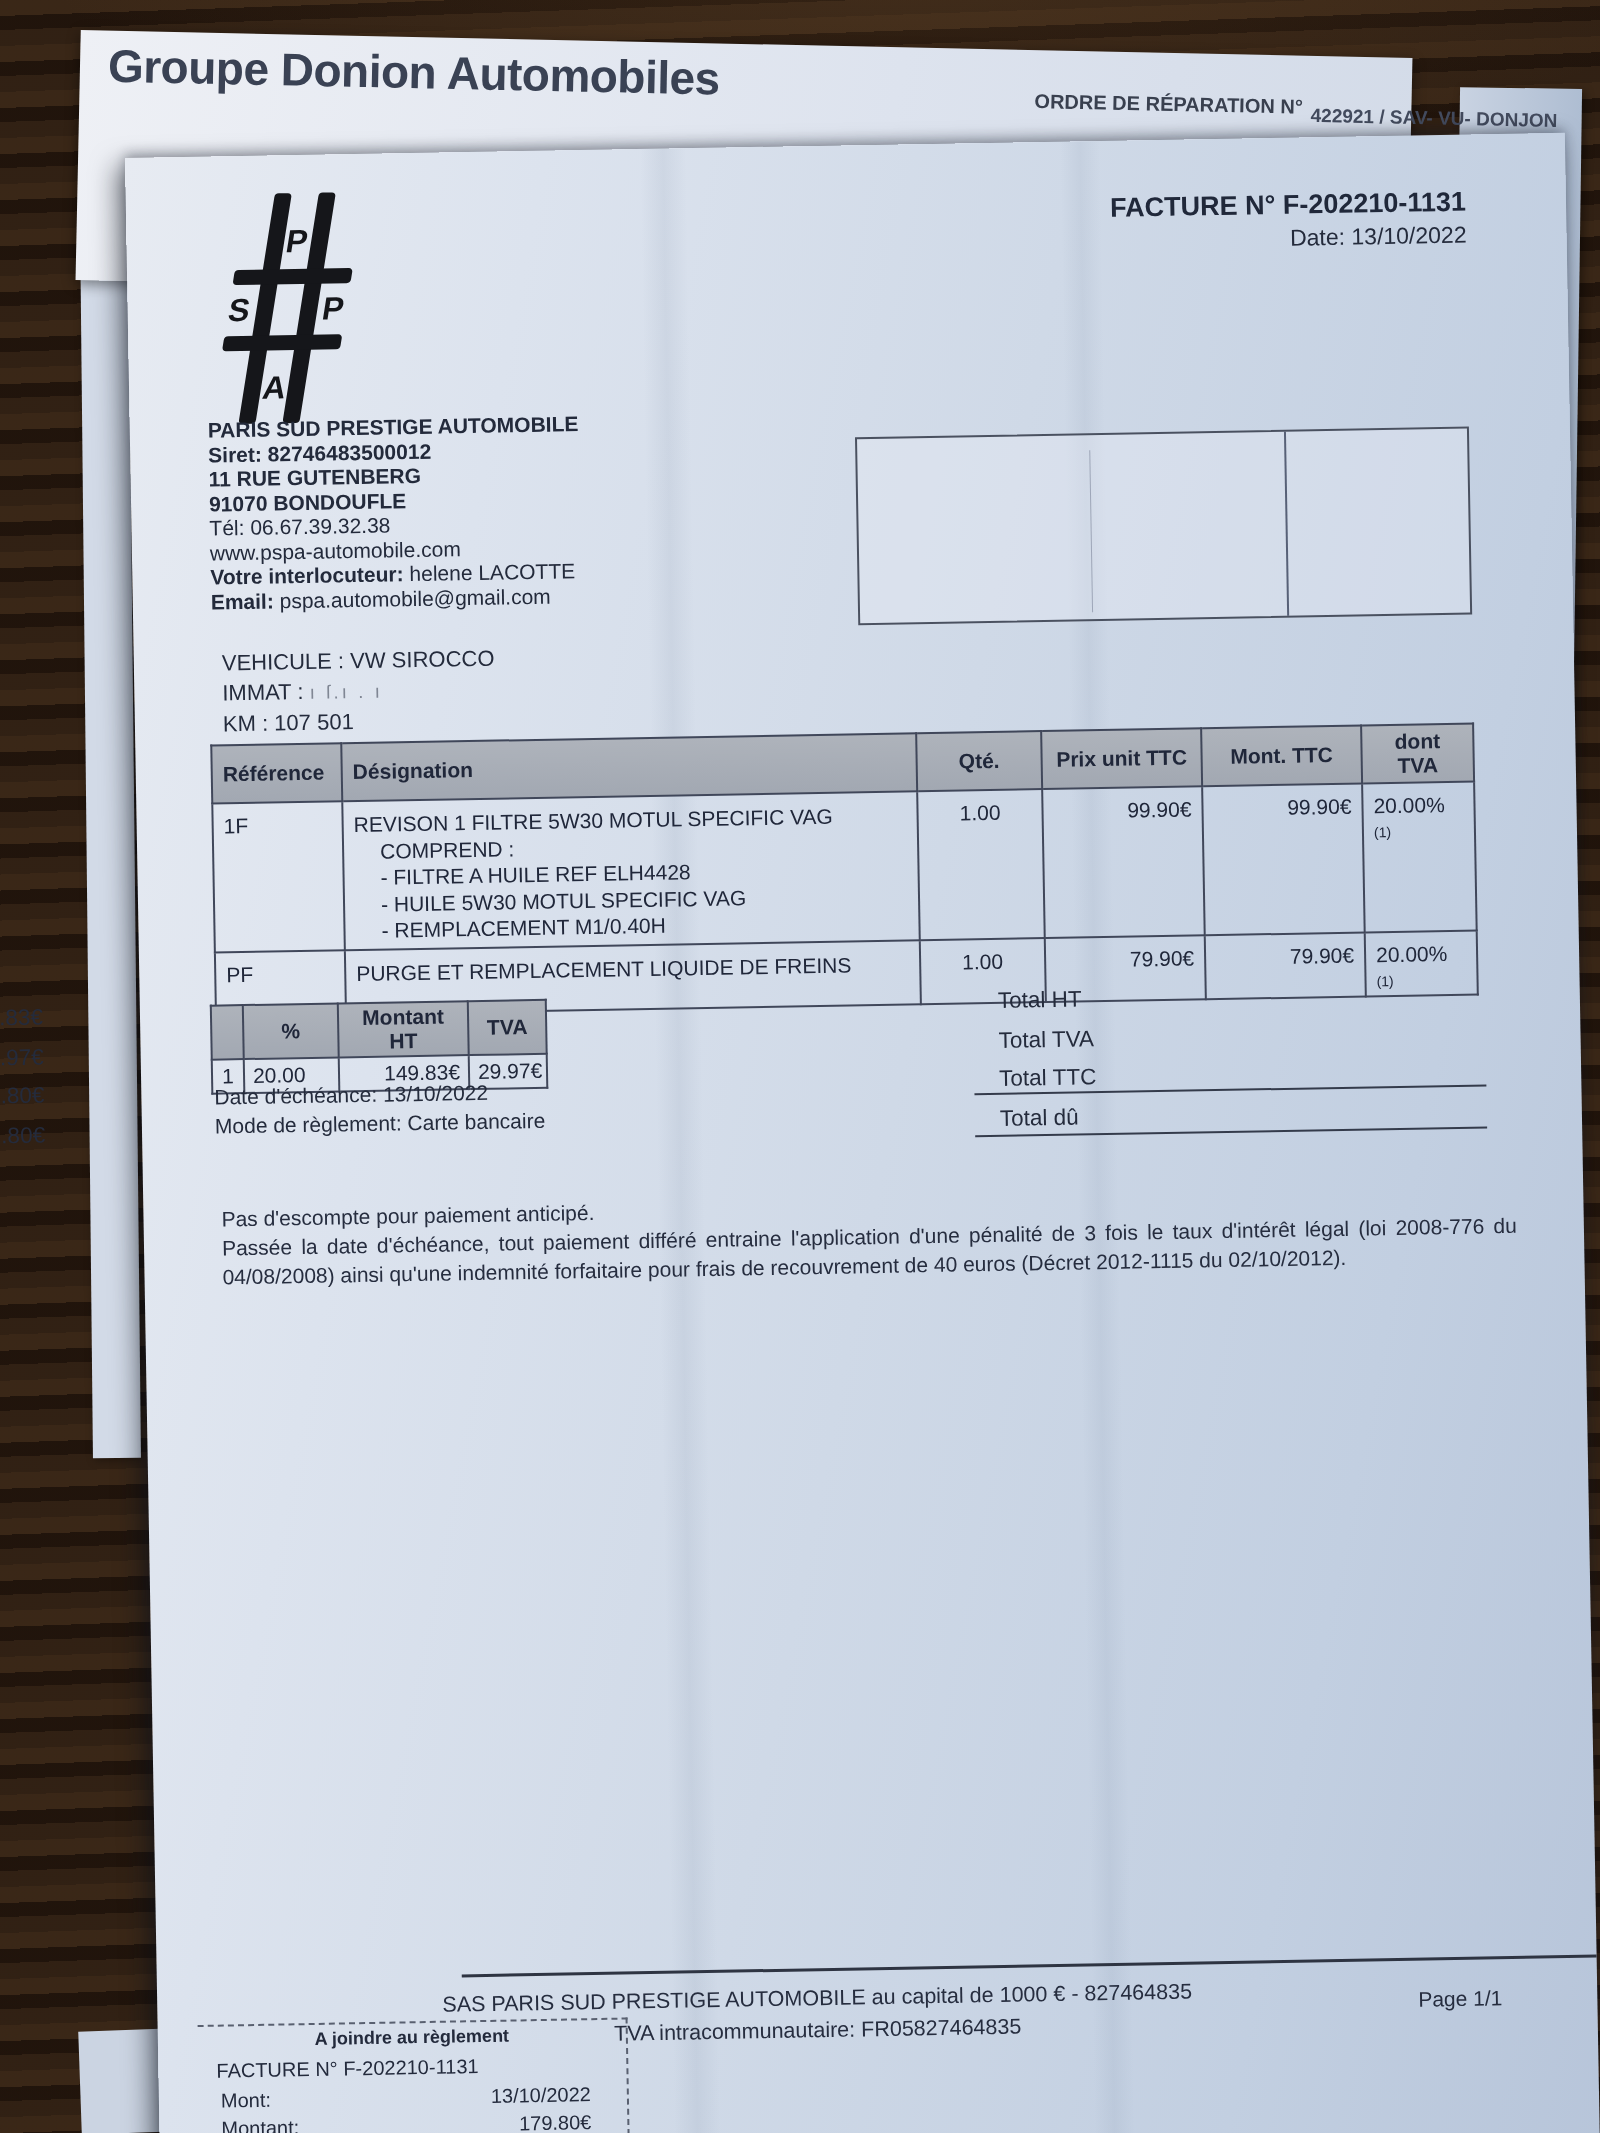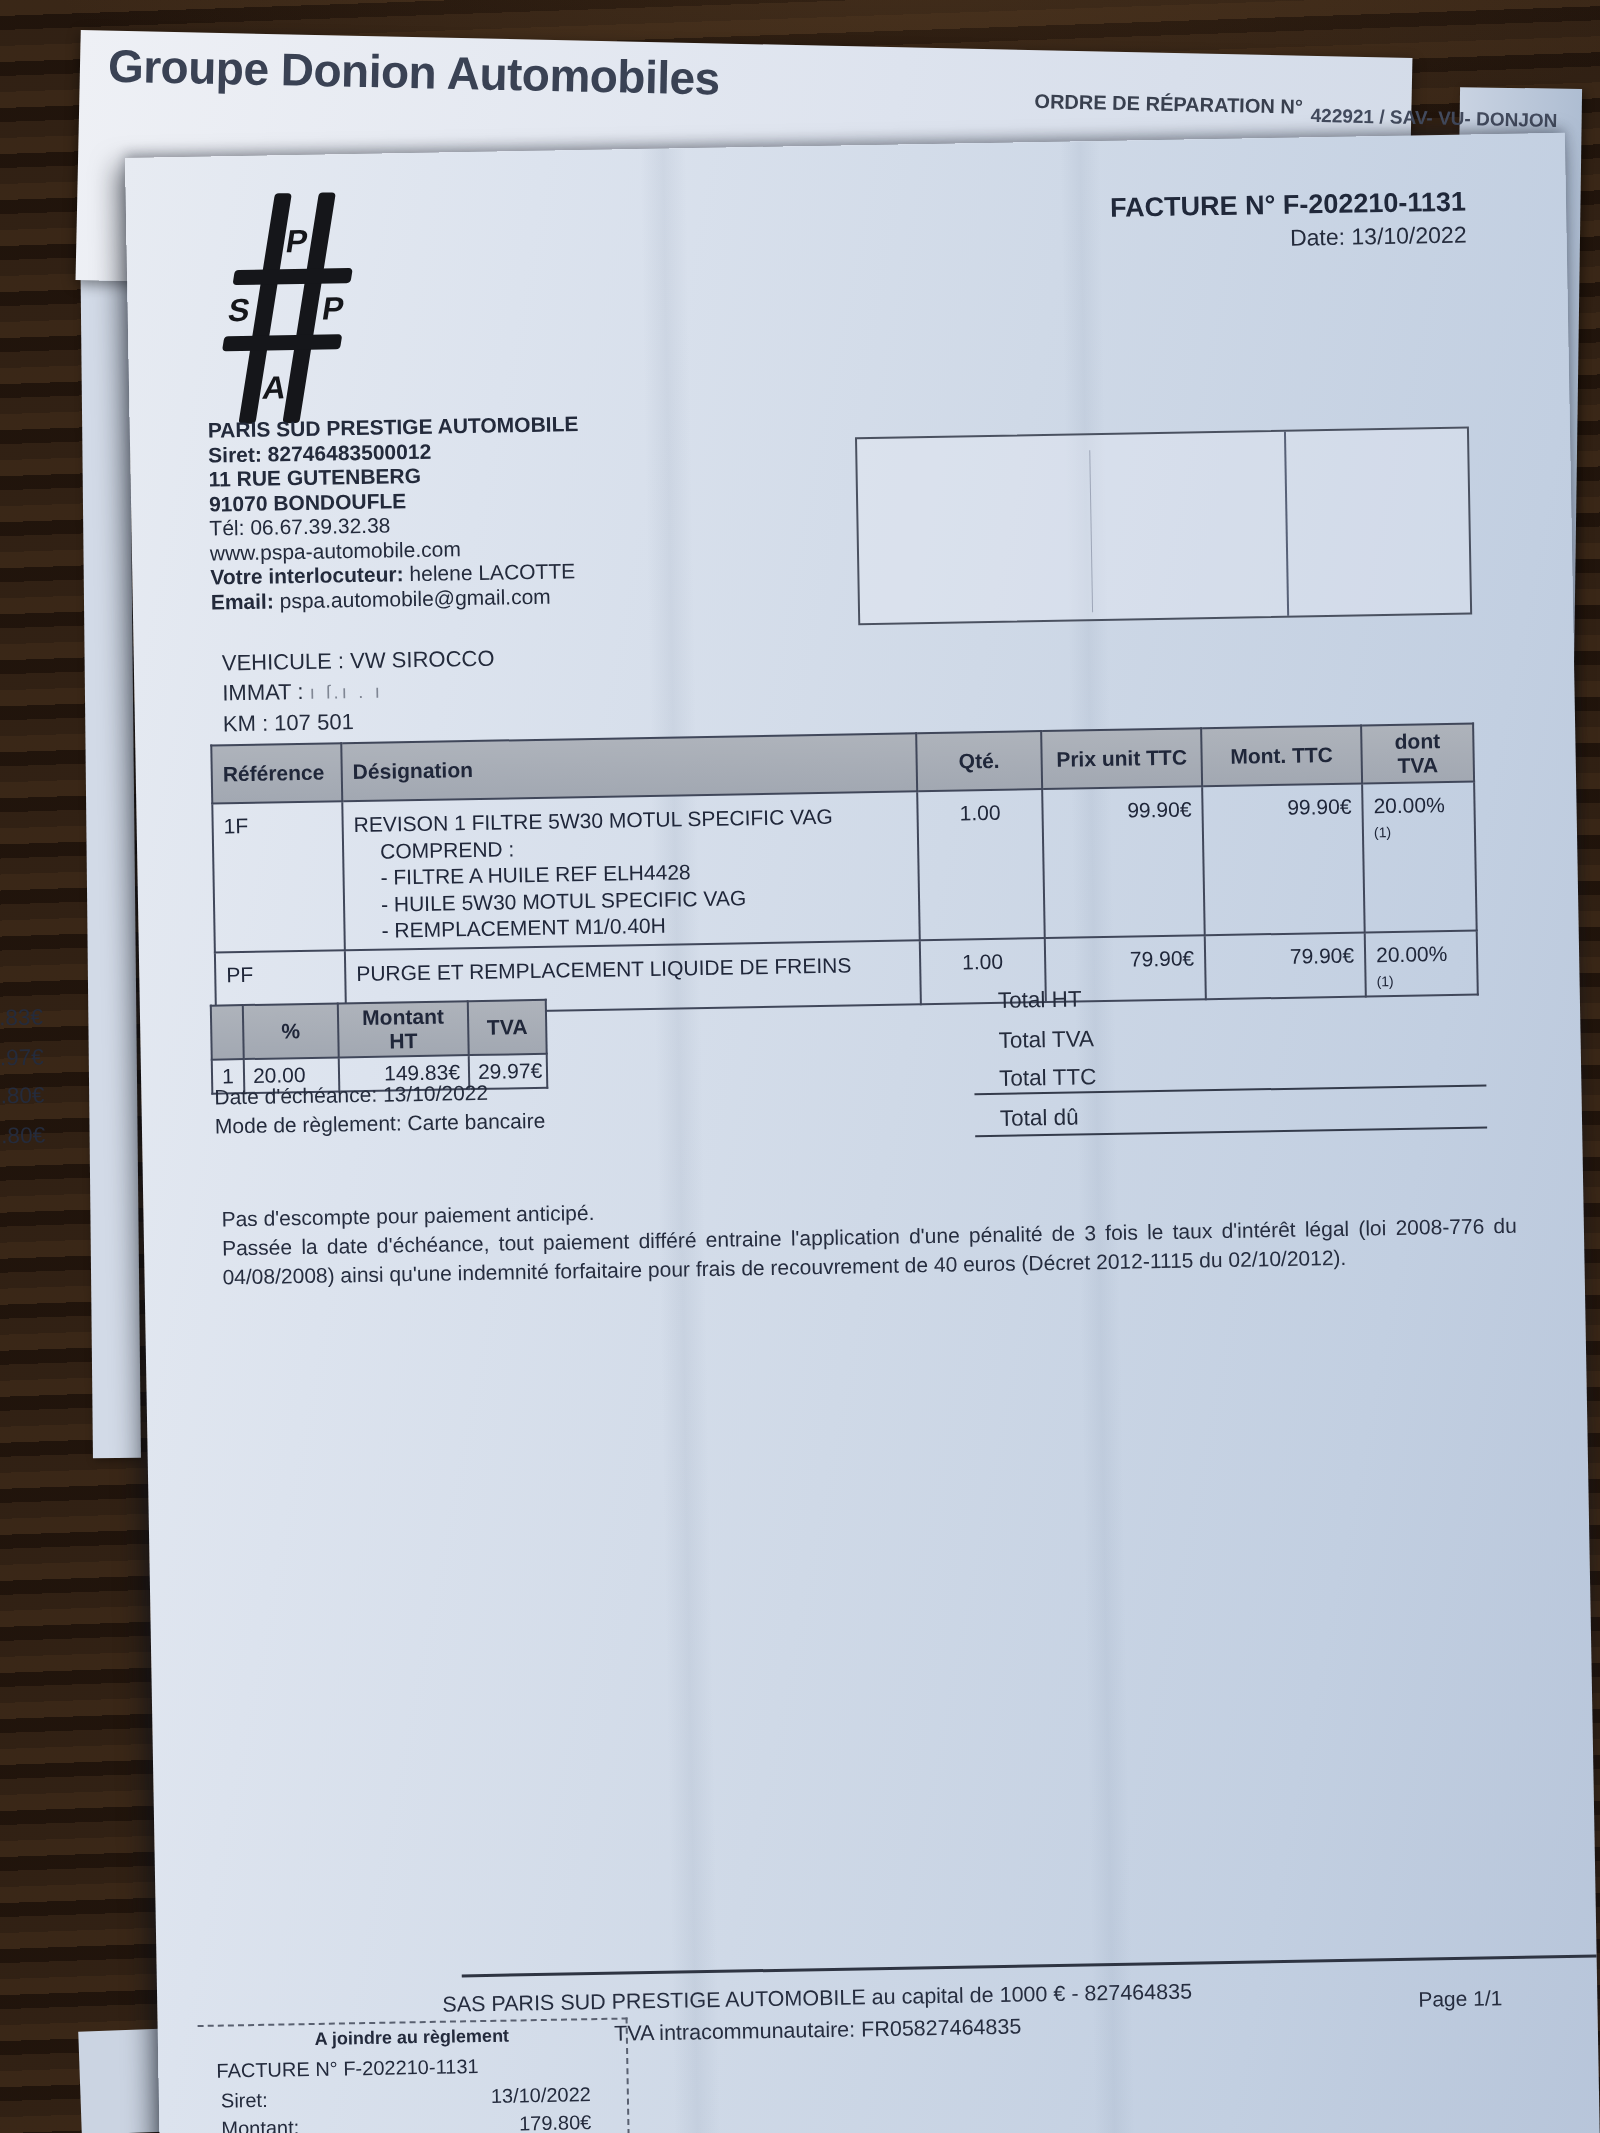--- a/index.html
+++ b/index.html
@@ -255,20 +255,20 @@
     </div>
 
     <div class="footer-rule"></div>
     <div class="footer-line f1">SAS PARIS SUD PRESTIGE AUTOMOBILE au capital de 1000 € - 827464835</div>
     <div class="footer-line f2">TVA intracommunautaire: FR05827464835</div>
     <div class="page-num">Page 1/1</div>
 
     <div class="stub">
       <div class="title">A joindre au règlement</div>
       <div class="num">FACTURE N° F-202210-1131</div>
-      <div class="lbl r-date">Siret:</div>
+      <div class="lbl r-date">Mont:</div>
       <div class="val r-date">13/10/2022</div>
       <div class="lbl r-amt">Montant:</div>
       <div class="val r-amt">179.80€</div>
 
     </div>
   </div>
 </div>
 
 </body></html>

